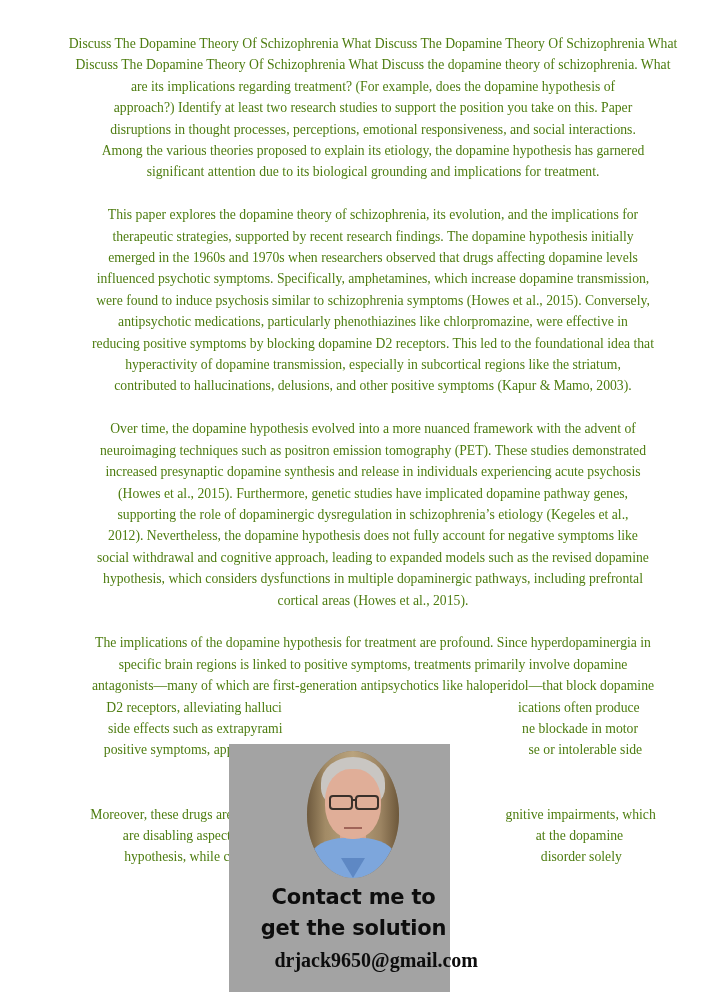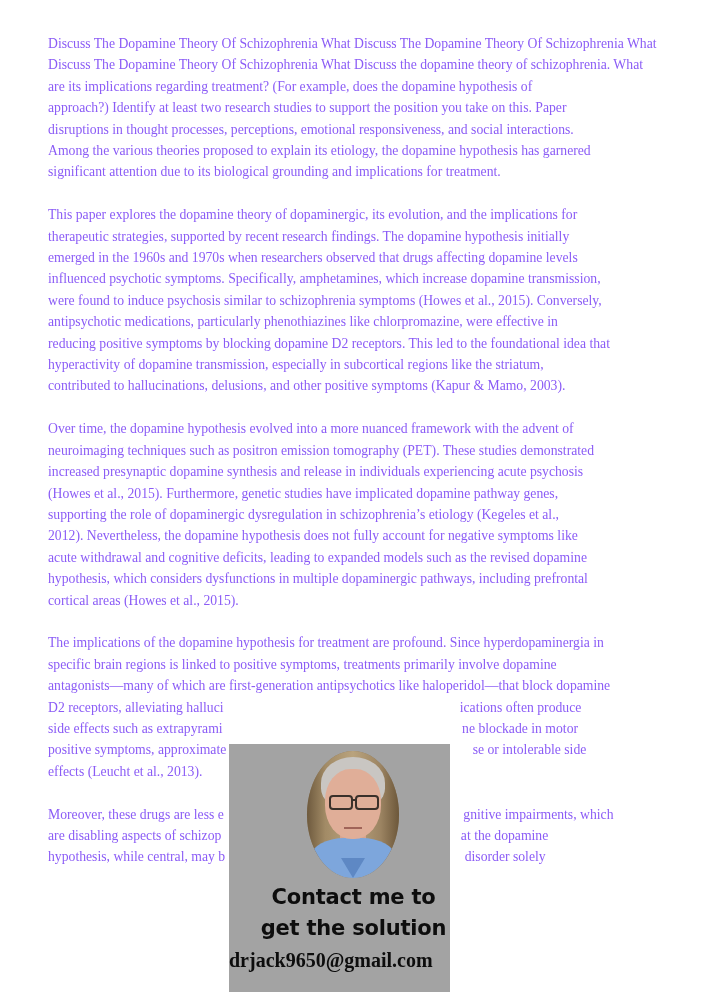--- a/index.html
+++ b/index.html
@@ -14,21 +14,22 @@
       overflow: hidden;
     }
     .page {
       position: absolute;
       left: 48px;
       top: 33px;
       width: 650px;
       font-family: "Liberation Serif", serif;
       font-size: 13.7px;
       line-height: 21.4px;
-      color: #8b5cf6;
+      color: #4d7c0f;
+      text-align: center;
     }
     .para {
       margin: 0 0 21.4px 0;
     }
     .line {
       display: block;
       white-space: nowrap;
     }
     .promo {
       position: absolute;
@@ -134,21 +135,21 @@
       font-size: 21px;
       line-height: 31px;
       color: #0d0d0d;
       letter-spacing: -0.2px;
     }
     .promo-email {
       position: absolute;
       left: 0;
       top: 204px;
       width: 249px;
-      text-align: left;
+      text-align: right;
       font-family: "Liberation Serif", serif;
       font-weight: bold;
       font-size: 20px;
       line-height: 24px;
       color: #0d0d0d;
     }
   </style>
 </head>
 <body>
 
@@ -156,38 +157,38 @@
   <p class="para">
     <span class="line">Discuss The Dopamine Theory Of Schizophrenia What Discuss The Dopamine Theory Of Schizophrenia What</span>
     <span class="line">Discuss The Dopamine Theory Of Schizophrenia What Discuss the dopamine theory of schizophrenia. What</span>
     <span class="line">are its implications regarding treatment? (For example, does the dopamine hypothesis of</span>
     <span class="line">approach?) Identify at least two research studies to support the position you take on this. Paper</span>
     <span class="line">disruptions in thought processes, perceptions, emotional responsiveness, and social interactions.</span>
     <span class="line">Among the various theories proposed to explain its etiology, the dopamine hypothesis has garnered</span>
     <span class="line">significant attention due to its biological grounding and implications for treatment.</span>
   </p>
   <p class="para">
-    <span class="line">This paper explores the dopamine theory of dopaminergic, its evolution, and the implications for</span>
+    <span class="line">This paper explores the dopamine theory of schizophrenia, its evolution, and the implications for</span>
     <span class="line">therapeutic strategies, supported by recent research findings. The dopamine hypothesis initially</span>
     <span class="line">emerged in the 1960s and 1970s when researchers observed that drugs affecting dopamine levels</span>
     <span class="line">influenced psychotic symptoms. Specifically, amphetamines, which increase dopamine transmission,</span>
     <span class="line">were found to induce psychosis similar to schizophrenia symptoms (Howes et al., 2015). Conversely,</span>
     <span class="line">antipsychotic medications, particularly phenothiazines like chlorpromazine, were effective in</span>
     <span class="line">reducing positive symptoms by blocking dopamine D2 receptors. This led to the foundational idea that</span>
     <span class="line">hyperactivity of dopamine transmission, especially in subcortical regions like the striatum,</span>
     <span class="line">contributed to hallucinations, delusions, and other positive symptoms (Kapur &amp; Mamo, 2003).</span>
   </p>
   <p class="para">
     <span class="line">Over time, the dopamine hypothesis evolved into a more nuanced framework with the advent of</span>
     <span class="line">neuroimaging techniques such as positron emission tomography (PET). These studies demonstrated</span>
     <span class="line">increased presynaptic dopamine synthesis and release in individuals experiencing acute psychosis</span>
     <span class="line">(Howes et al., 2015). Furthermore, genetic studies have implicated dopamine pathway genes,</span>
     <span class="line">supporting the role of dopaminergic dysregulation in schizophrenia’s etiology (Kegeles et al.,</span>
     <span class="line">2012). Nevertheless, the dopamine hypothesis does not fully account for negative symptoms like</span>
-    <span class="line">acute withdrawal and cognitive deficits, leading to expanded models such as the revised dopamine</span>
+    <span class="line">social withdrawal and cognitive approach, leading to expanded models such as the revised dopamine</span>
     <span class="line">hypothesis, which considers dysfunctions in multiple dopaminergic pathways, including prefrontal</span>
     <span class="line">cortical areas (Howes et al., 2015).</span>
   </p>
   <p class="para">
     <span class="line">The implications of the dopamine hypothesis for treatment are profound. Since hyperdopaminergia in</span>
     <span class="line">specific brain regions is linked to positive symptoms, treatments primarily involve dopamine</span>
     <span class="line">antagonists—many of which are first-generation antipsychotics like haloperidol—that block dopamine</span>
     <span class="line" style="white-space:pre">D2 receptors, alleviating halluci                                                                     ications often produce</span>
     <span class="line" style="white-space:pre">side effects such as extrapyrami                                                                      ne blockade in motor</span>
     <span class="line" style="white-space:pre">positive symptoms, approximate                                                                        se or intolerable side</span>

